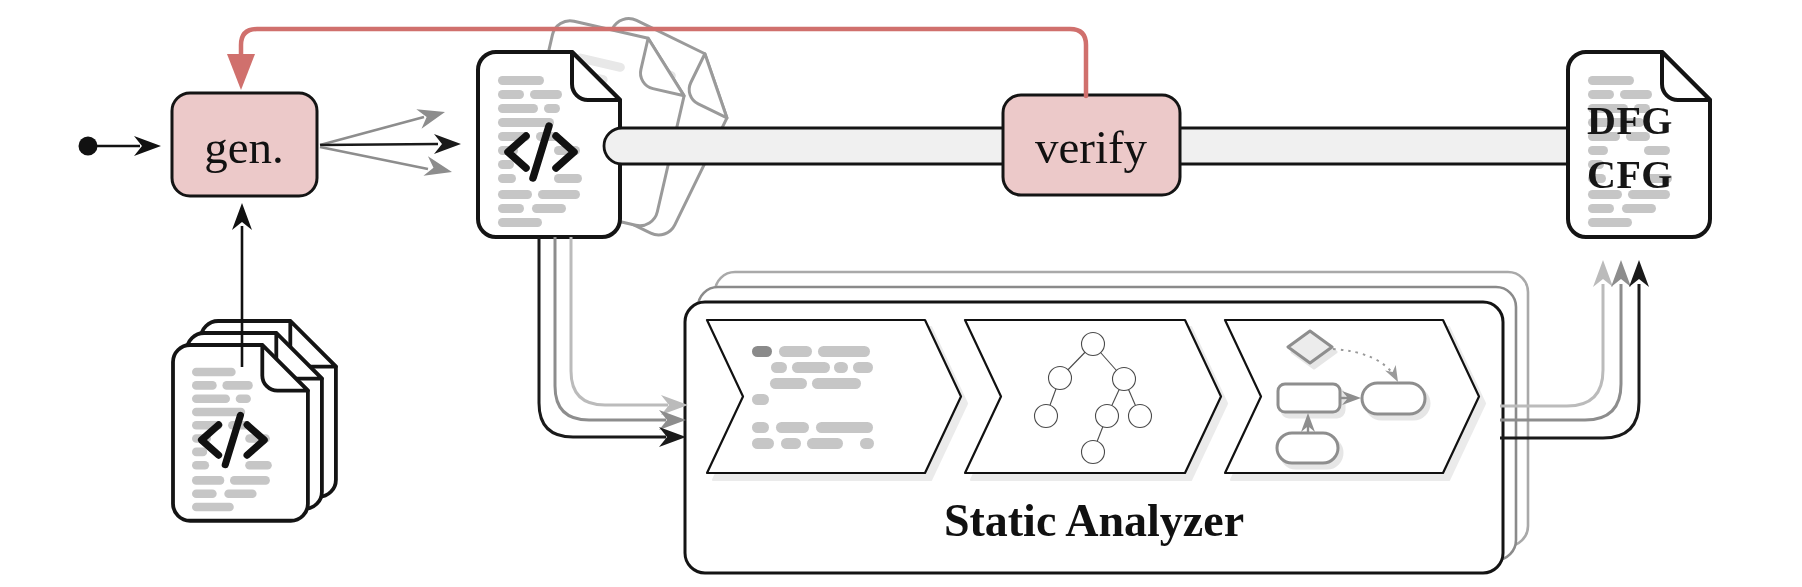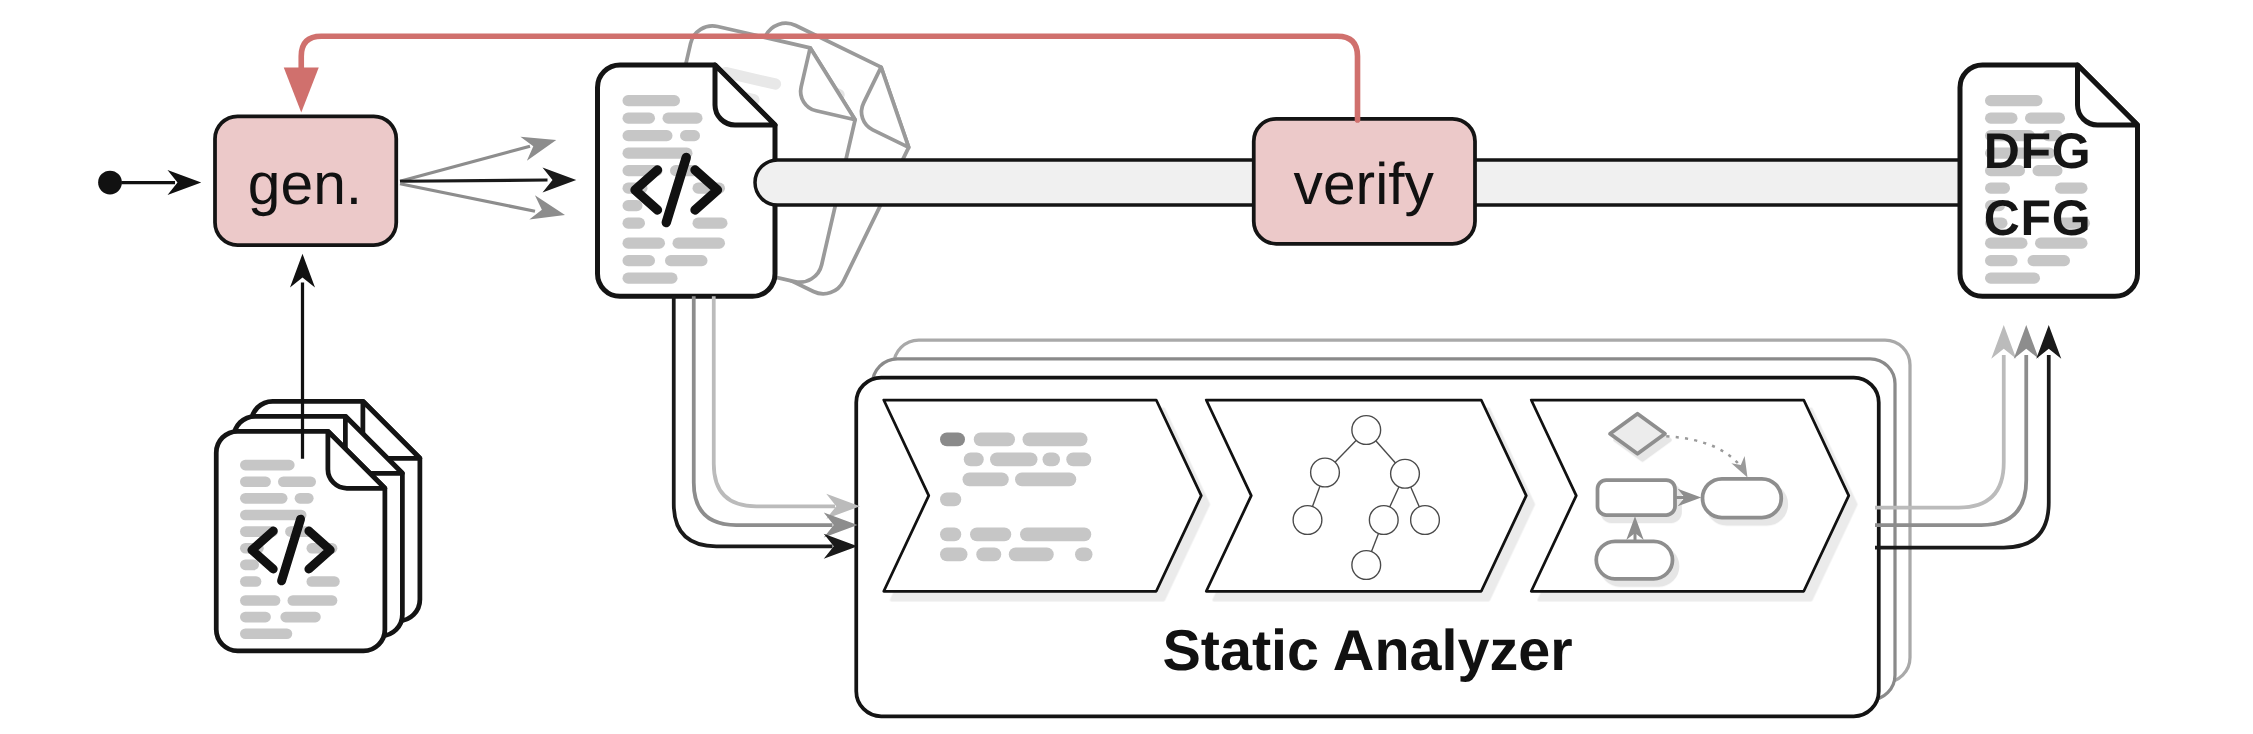--- a/index.html
+++ b/index.html
@@ -1,17 +1,17 @@
 <!DOCTYPE html>
 <html style="--node-fill: #ecc9c9; --node-border: #141414; --feedback-red: #d0706d; --pipe-fill: #f0f0f0; --stream-light: #bbbbbb; --stream-mid: #8d8d8d; --stream-dark: #1a1a1a; --code-bar: #c6c6c6; --code-bar-dark: #8a8a8a; --shape-gray: #8e8e8e; --ghost-gray: #9a9a9a;"><head>
 <meta charset="utf-8">
 <style>
   html,body{margin:0;padding:0;background:#ffffff;}
   body{width:1802px;height:587px;overflow:hidden;}
-  .canvas{position:relative;width:1802px;height:587px;font-family:Liberation Sans, sans-serif;}
+  .canvas{position:relative;width:1802px;height:587px;font-family:Liberation Serif, serif;}
   .canvas svg{position:absolute;left:0;top:0;}
   .node-label{font-size:47px;fill:#111;}
   .doc-label{font-size:40px;font-weight:bold;fill:#161616;letter-spacing:0.5px;}
   .analyzer-label{font-size:46px;font-weight:600;fill:#111;}
   .stage{filter:drop-shadow(6px 7px 0.5px #ebebeb);}
   .flowshape{filter:drop-shadow(4px 5px 0.5px #e6e6e6);}
 </style>
 </head>
 <body>
 

